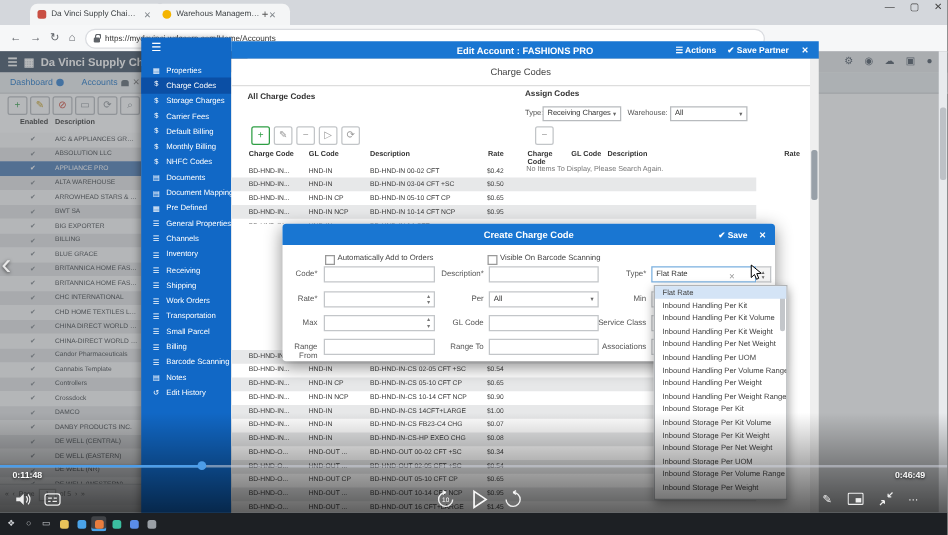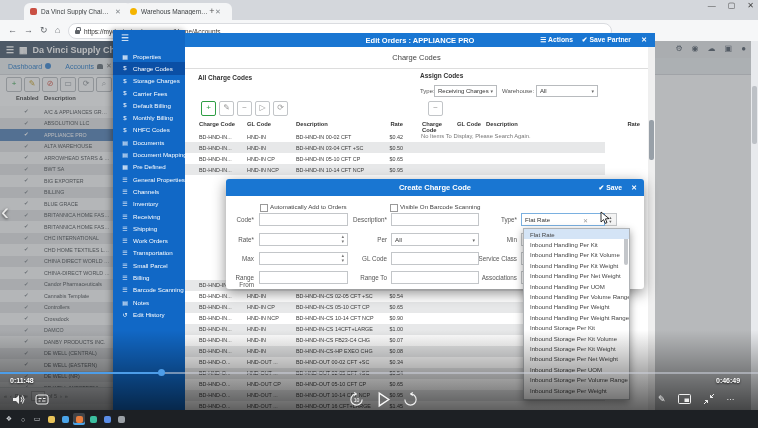--- a/index.html
+++ b/index.html
@@ -90,21 +90,21 @@
   .caret{color:#666;font-size:5px;}
   .rhead-code{position:absolute;left:237px;width:34px;}
   .rhead-gl{position:absolute;left:272px;width:28px;}
   .rhead-desc{position:absolute;left:301px;width:90px;}
   .rhead-rate{position:absolute;left:427px;width:28px;text-align:right;}
   .empty-text{position:absolute;left:236px;top:86px;font-size:5.8px;color:#777;}
   .escroll{left:648px;top:47px;width:7px;height:381px;background:#efefef;}
   .ethumb{left:649px;top:120px;width:5px;height:40px;background:#98a0a8;border-radius:2px;}
   
   .cmodal{left:226px;top:179px;width:394px;height:110px;background:#fff;border-radius:3px;
-    box-shadow:0 4px 14px rgba(0,0,0,.45);padding-left:24px;}
+    box-shadow:0 4px 14px rgba(0,0,0,.45);}
   .cmodal-hdr{position:absolute;left:0;top:0;width:100%;height:17px;background:#1976d2;border-radius:3px 3px 0 0;color:#fff;}
   .cmodal-hdr .ttl{position:absolute;width:100%;text-align:center;top:4px;font-size:7.5px;font-weight:bold;}
   .cb{position:absolute;width:6px;height:6px;border:1px solid #999;background:#fff;}
   .cblbl{position:absolute;font-size:6.2px;color:#444;}
   .clabel{position:absolute;font-size:6.3px;color:#555;text-align:right;}
   .cinput{position:absolute;height:13px;border:1px solid #c3c6c9;background:#fff;box-sizing:border-box;
     font-size:6.2px;color:#333;display:flex;align-items:center;padding:0 3px;}
   .spin{position:absolute;right:2px;top:1px;display:flex;flex-direction:column;line-height:4.6px;
     font-size:4.2px;color:#777;}
   .combo-btn{position:absolute;width:12px;height:13px;border:1px solid #c3c6c9;border-left:none;background:#f4f4f4;
@@ -420,21 +420,21 @@
           <div class="sb-ic">▤</div>
           <div class="sb-lb">Notes</div>
         </div>
         <div class="sb-item" style="top: 278.3px; position: absolute;">
           <div class="sb-ic">↺</div>
           <div class="sb-lb">Edit History</div>
         </div>
       </div>
   </div>
   <div class="abs emodal-hdr">
-    <span class="ttl">Edit Orders : APPLIANCE PRO</span>
+    <span class="ttl">Edit Account : FASHIONS PRO</span>
     <span class="hdrbtn" style="right:82px;">☰ <span>Actions</span></span>
     <span class="hdrbtn" style="right:24px;">✔ <span>Save Partner</span></span>
     <span class="hdrbtn" style="right:8px;">✕</span>
   </div>
   <div class="abs econtent">
     <div class="sec-title">Charge Codes</div>
     <div class="divider"></div>
     <div class="allcodes">All Charge Codes</div>
     <div class="ctoolbar">
       <div class="ct-btn" style="color:#2e9e44;border-color:#2e9e44;">+</div>

